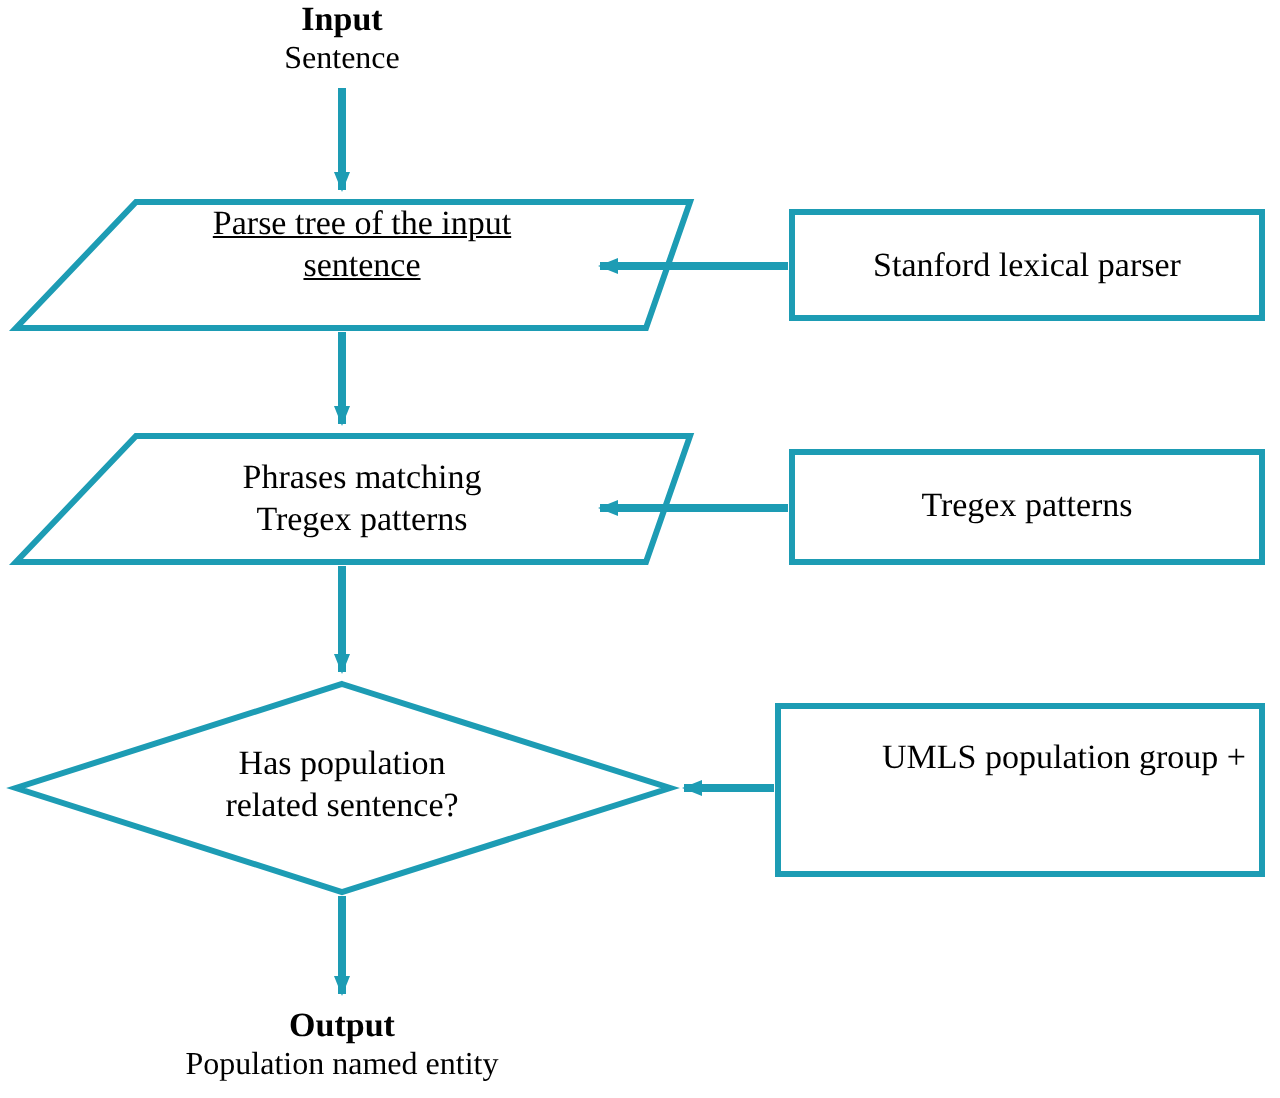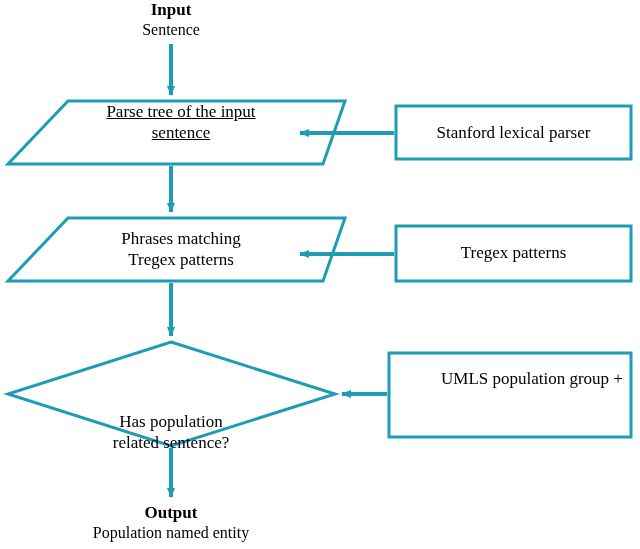--- a/index.html
+++ b/index.html
@@ -42,21 +42,20 @@
     font-size: 16px;
   }
   .box-text {
     font-size: 17px;
   }
   .para-text {
     font-size: 17px;
   }
   .dec-text {
     font-size: 17px;
-    margin-top: 40px;
   }
 </style>
 </head>
 <body>
 
 <svg id="diagram" viewBox="0 0 640 549" xmlns="http://www.w3.org/2000/svg">
 
   <defs>
     <marker id="arrowhead" markerWidth="10" markerHeight="8" refX="9" refY="4" orient="auto" markerUnits="userSpaceOnUse">
       <path d="M0,0 L10,4 L0,8 z" fill="#1d9cb4"></path>

